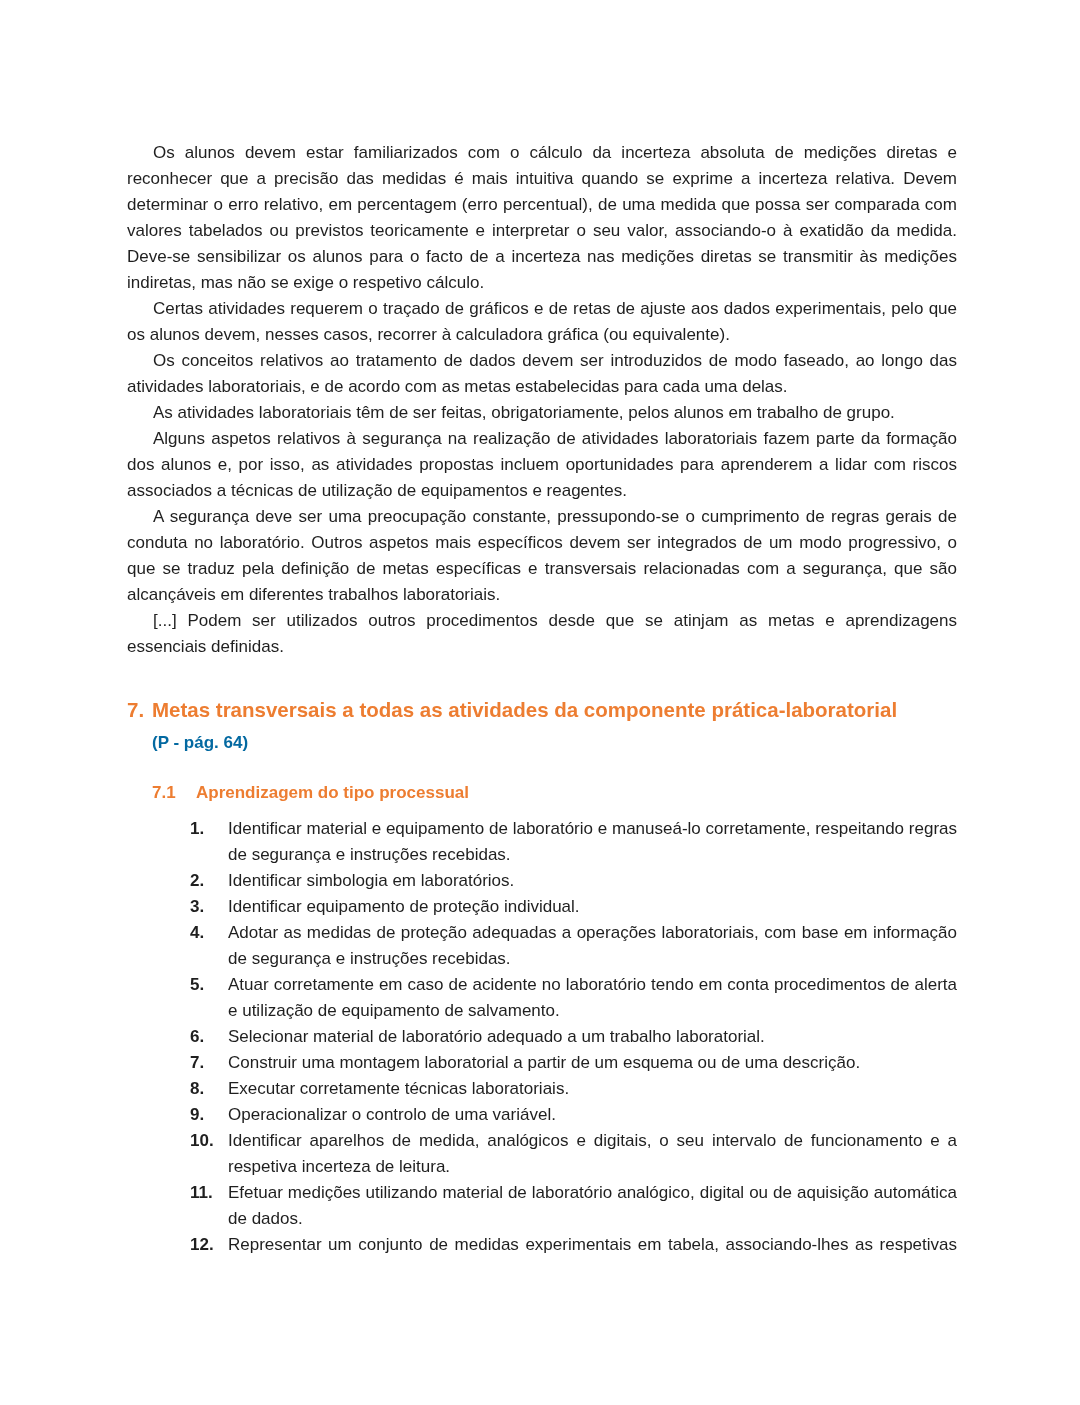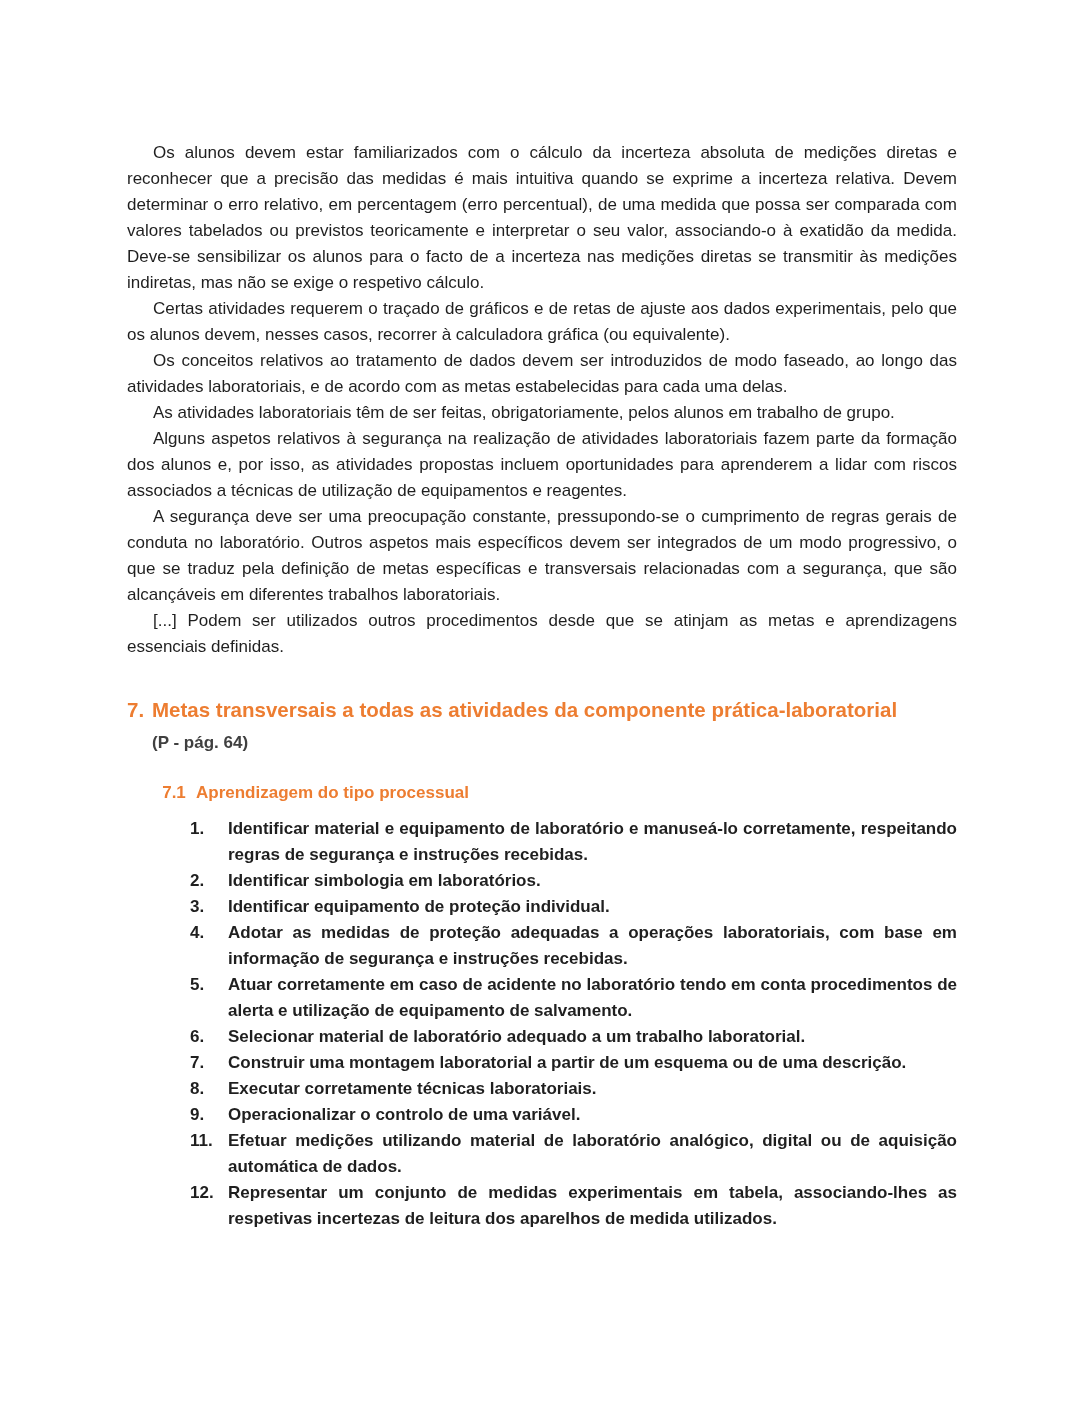--- a/index.html
+++ b/index.html
@@ -30,45 +30,43 @@
     color: #ED7D31;
     font-weight: bold;
     font-size: 20.5px;
     line-height: 28px;
   }
   .section-heading .sec-num { width: 25px; flex-shrink: 0; }
   .page-ref {
     margin: 6px 0 0 25px;
     font-weight: bold;
     font-size: 17px;
-    color: #404040;
+    color: #0369a1;
   }
   
   .subsection-heading {
     margin: 24px 0 0 25px;
     display: flex;
     align-items: baseline;
     color: #ED7D31;
     font-weight: bold;
     font-size: 17px;
-    text-align: center;
   }
   .subsection-heading .sub-num { width: 44px; flex-shrink: 0; }
   
   .num-list { margin: 10px 0 0 63px; }
   .num-list .li { display: flex; }
   .num-list .num {
     width: 38px;
     flex-shrink: 0;
     font-weight: bold;
   }
   .num-list .txt {
     flex: 1;
     text-align: justify;
-    font-weight: bold;
   }
   
   .footer {
     position: absolute;
     left: 127px;
     right: 123px;
     top: 1389px;
     height: 22px;
     font-size: 13.5px;
     font-weight: bold;
@@ -163,20 +161,24 @@
       <div class="li">
         <span class="num">8.</span>
         <span class="txt">Executar corretamente técnicas laboratoriais.</span>
       </div>
 
       <div class="li">
         <span class="num">9.</span>
         <span class="txt">Operacionalizar o controlo de uma variável.</span>
       </div>
 
+      <div class="li">
+        <span class="num">10.</span>
+        <span class="txt">Identificar aparelhos de medida, analógicos e digitais, o seu intervalo de funcionamento e a respetiva incerteza de leitura.</span>
+      </div>
 
       <div class="li">
         <span class="num">11.</span>
         <span class="txt">Efetuar medições utilizando material de laboratório analógico, digital ou de aquisição automática de dados.</span>
       </div>
 
       <div class="li">
         <span class="num">12.</span>
         <span class="txt">Representar um conjunto de medidas experimentais em tabela, associando-lhes as respetivas incertezas de leitura dos aparelhos de medida utilizados.</span>
       </div>

